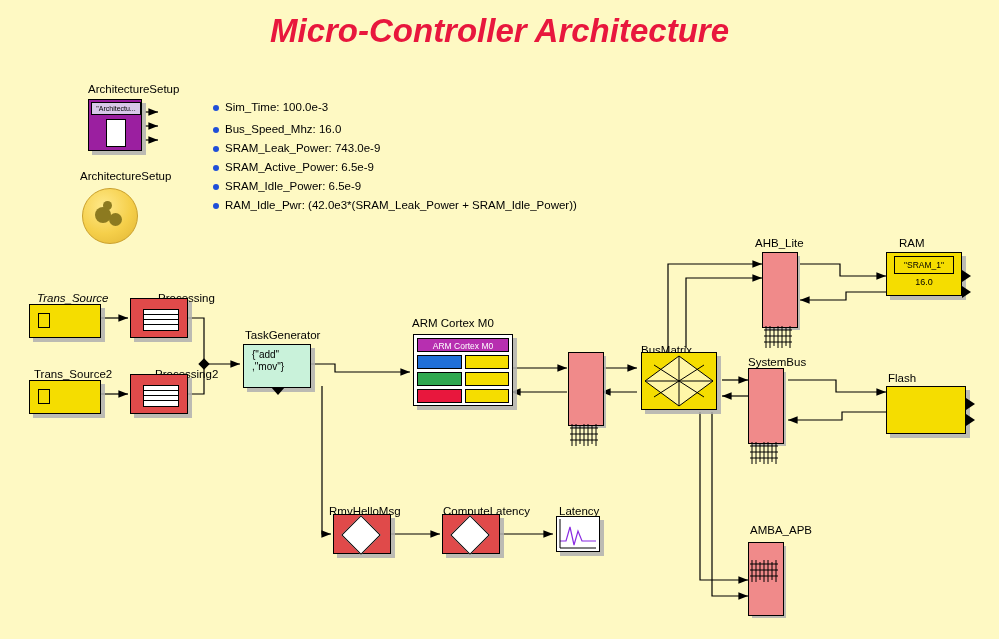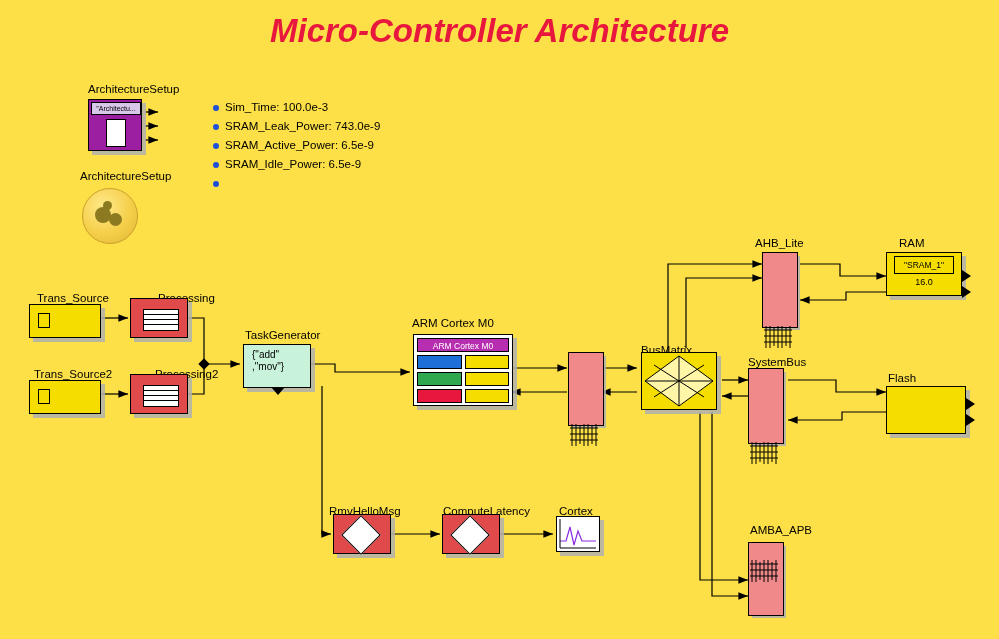--- a/index.html
+++ b/index.html
@@ -4,21 +4,21 @@
 <style>
   html, body {
     margin: 0;
     padding: 0;
     background: #ffffff;
   }
   #canvas {
     position: relative;
     width: 999px;
     height: 639px;
-    background: #fde047;
+    background: #fef9c3;
     overflow: hidden;
     font-family: "Liberation Sans", sans-serif;
   }
   #wires {
     position: absolute;
     left: 0; top: 0;
     width: 999px;
     height: 639px;
     pointer-events: none;
   }
@@ -323,38 +323,43 @@
     <div class="gear" style="left:12px; top:18px; width:16px; height:16px;"></div>
     <div class="gear" style="left:26px; top:24px; width:13px; height:13px;"></div>
     <div class="gear" style="left:20px; top:12px; width:9px; height:9px;"></div>
   </div>
 
   <div class="bullets">
     <div class="bullet-row">
       <span class="bullet-dot"></span>
       <span class="bullet-text">Sim_Time: 100.0e-3</span>
     </div>
+    <div class="bullet-row gap-top">
+      <span class="bullet-dot"></span>
+      <span class="bullet-text">Bus_Speed_Mhz: 16.0</span>
+    </div>
     <div class="bullet-row">
       <span class="bullet-dot"></span>
       <span class="bullet-text">SRAM_Leak_Power: 743.0e-9</span>
     </div>
     <div class="bullet-row">
       <span class="bullet-dot"></span>
       <span class="bullet-text">SRAM_Active_Power: 6.5e-9</span>
     </div>
     <div class="bullet-row">
       <span class="bullet-dot"></span>
       <span class="bullet-text">SRAM_Idle_Power: 6.5e-9</span>
     </div>
     <div class="bullet-row">
       <span class="bullet-dot"></span>
-    </div>
-  </div>
-
-  <div class="lbl" style="left:37px; top:292px;">Trans_Source</div>
+      <span class="bullet-text">RAM_Idle_Pwr: (42.0e3*(SRAM_Leak_Power + SRAM_Idle_Power))</span>
+    </div>
+  </div>
+
+  <div class="lbl" style="left:37px; top:292px;font-style:italic;">Trans_Source</div>
   <div class="shadow" style="left:33px; top:308px; width:72px; height:34px;"></div>
   <div class="trans-src node" style="left:29px; top:304px;">
     <div class="tri-inner"></div>
   </div>
 
   <div class="lbl" style="left:34px; top:368px;">Trans_Source2</div>
   <div class="shadow" style="left:33px; top:384px; width:72px; height:34px;"></div>
   <div class="trans-src node" style="left:29px; top:380px;">
     <div class="tri-inner"></div>
   </div>
@@ -487,21 +492,21 @@
   <div class="diamondblk node" style="left:333px; top:514px;">
     <div class="dia"></div>
   </div>
 
   <div class="lbl" style="left:443px; top:505px;">ComputeLatency</div>
   <div class="shadow" style="left:446px; top:518px; width:58px; height:40px;"></div>
   <div class="diamondblk node" style="left:442px; top:514px;">
     <div class="dia"></div>
   </div>
 
-  <div class="lbl" style="left:559px; top:505px;">Cortex</div>
+  <div class="lbl" style="left:559px; top:505px;">Latency</div>
   <div class="shadow" style="left:560px; top:520px; width:44px; height:36px;"></div>
   <div class="latency node" style="left:556px; top:516px;">
     <svg width="42" height="34" viewBox="0 0 42 34" style="display:block;">
       <rect x="0" y="0" width="42" height="34" fill="#ffffff"></rect>
       <polyline points="3,24 9,24 13,10 17,28 21,14 25,24 31,24 39,24" fill="none" stroke="#8a2be2" stroke-width="1.2"></polyline>
       <path d="M3,2 L3,31 L39,31" fill="none" stroke="#000" stroke-width="1"></path>
     </svg>
   </div>
 
 </div>

